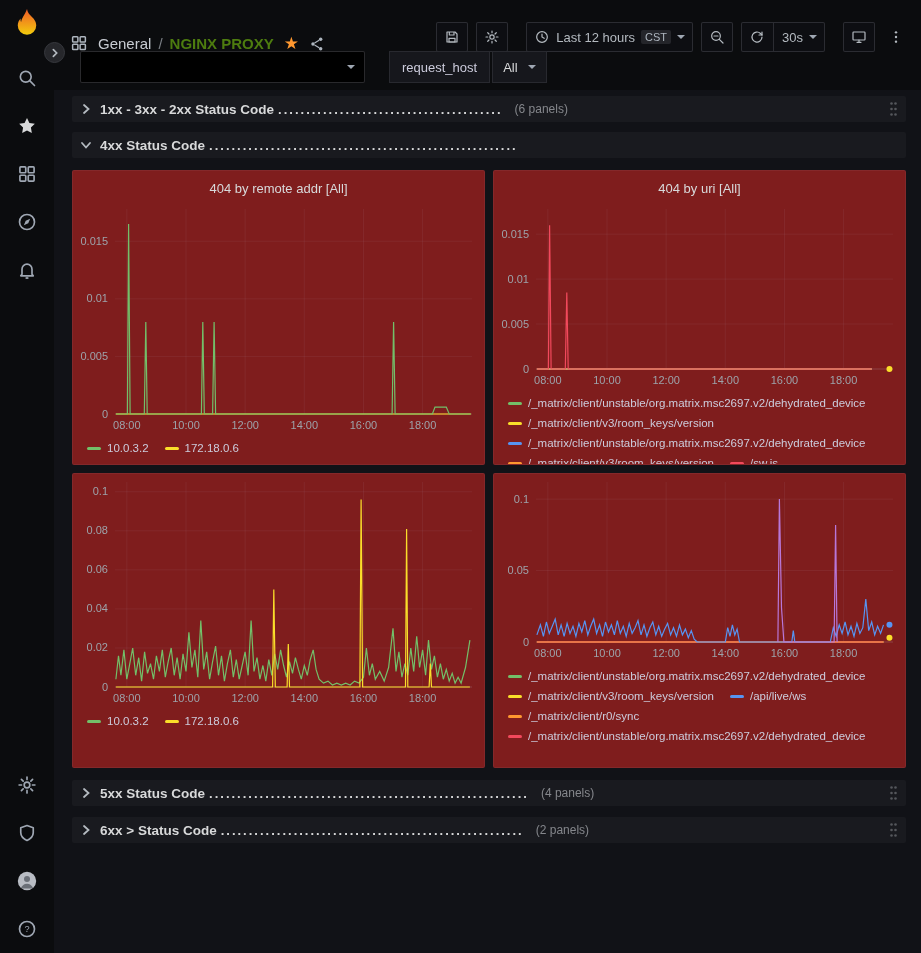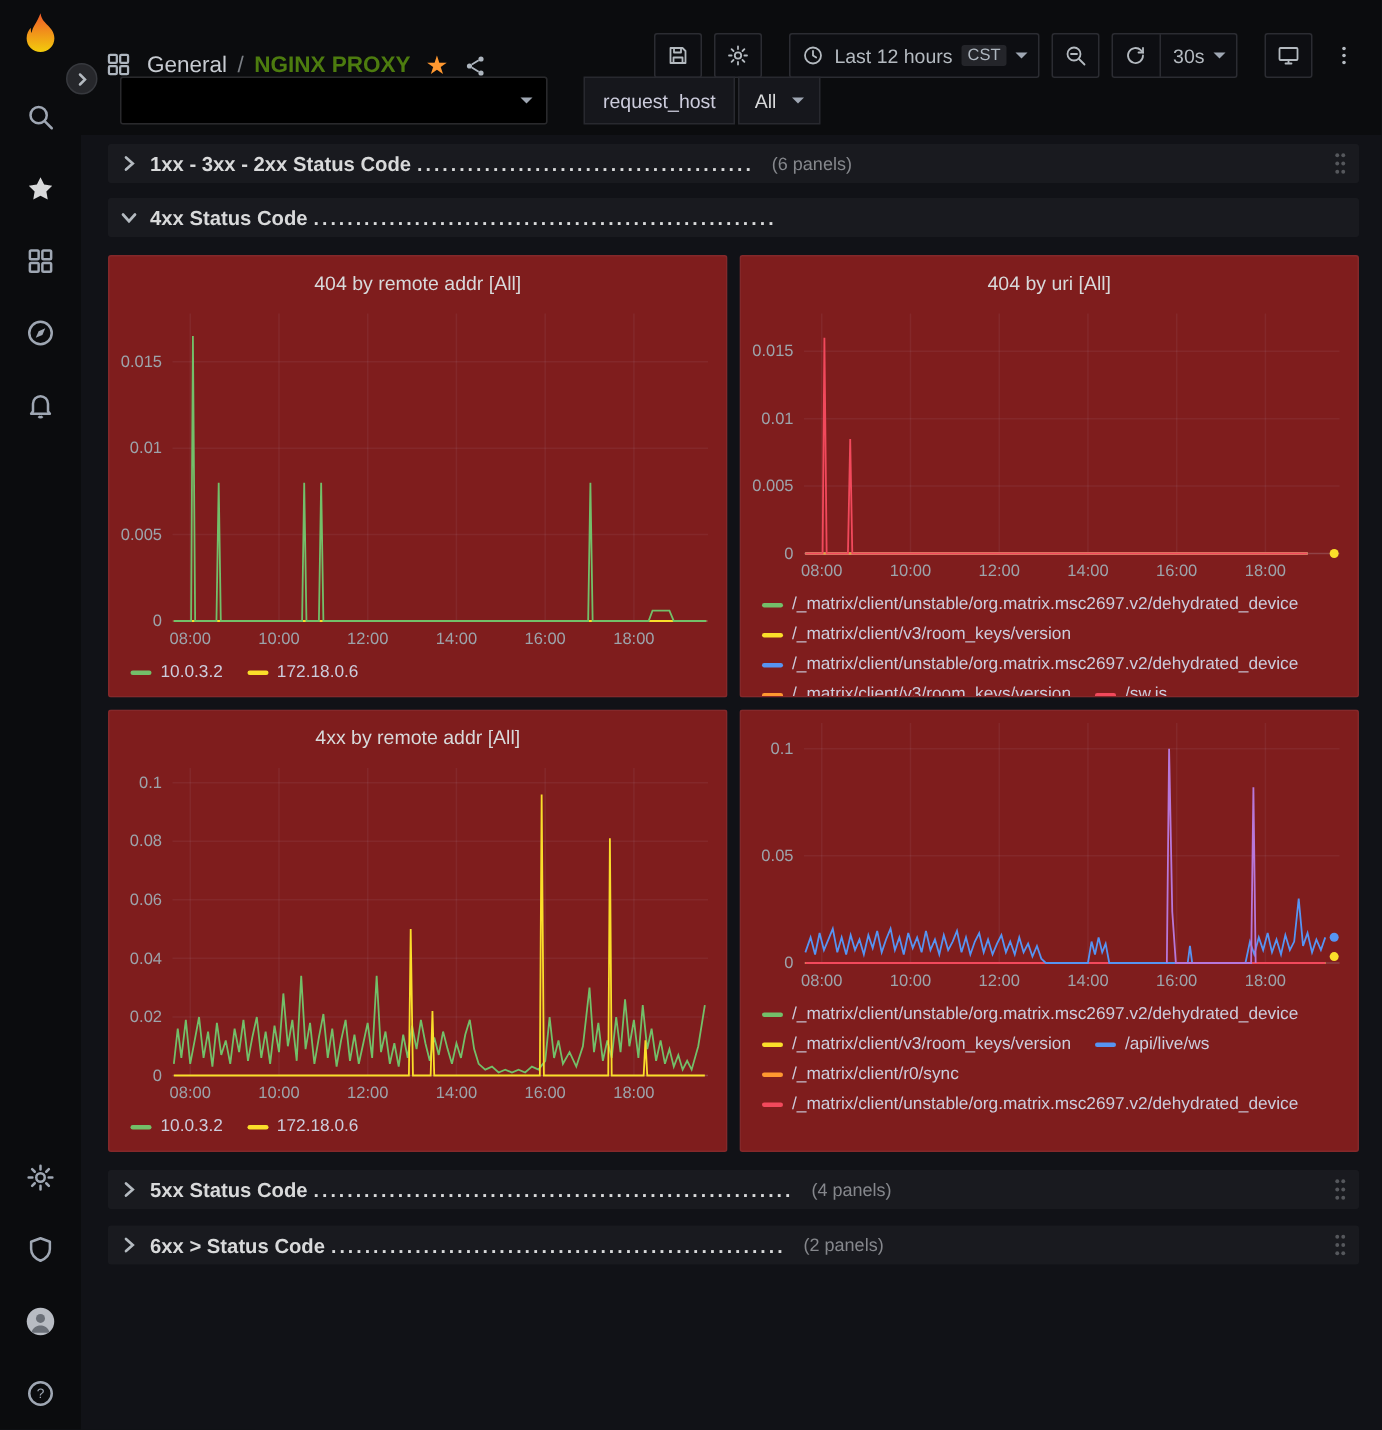--- a/index.html
+++ b/index.html
@@ -363,21 +363,20 @@
                 <i style="background: rgb(255, 152, 48);"></i>
                 <span>/_matrix/client/v3/room_keys/version</span>
               </span>
               <span class="legend-item">
                 <i style="background: rgb(242, 73, 92);"></i>
                 <span>/sw.js</span>
               </span>
             </div>
         </div>
         <div class="panel">
-          <div class="panel-title">4xx by remote addr [All]</div>
           <div class="chart chart-tall"><svg xmlns="http://www.w3.org/2000/svg" width="411" height="235">
                 <line class="grid-line" x1="42" x2="399" y1="213" y2="213"></line>
                 <text class="tick" text-anchor="end" x="35" y="216.5">0</text>
                 <line class="grid-line" x1="42" x2="399" y1="173.95238095238096" y2="173.95238095238096"></line>
                 <text class="tick" text-anchor="end" x="35" y="177.45238095238096">0.02</text>
                 <line class="grid-line" x1="42" x2="399" y1="134.9047619047619" y2="134.9047619047619"></line>
                 <text class="tick" text-anchor="end" x="35" y="138.4047619047619">0.04</text>
                 <line class="grid-line" x1="42" x2="399" y1="95.85714285714286" y2="95.85714285714286"></line>
                 <text class="tick" text-anchor="end" x="35" y="99.35714285714286">0.06</text>
                 <line class="grid-line" x1="42" x2="399" y1="56.809523809523796" y2="56.809523809523796"></line>

